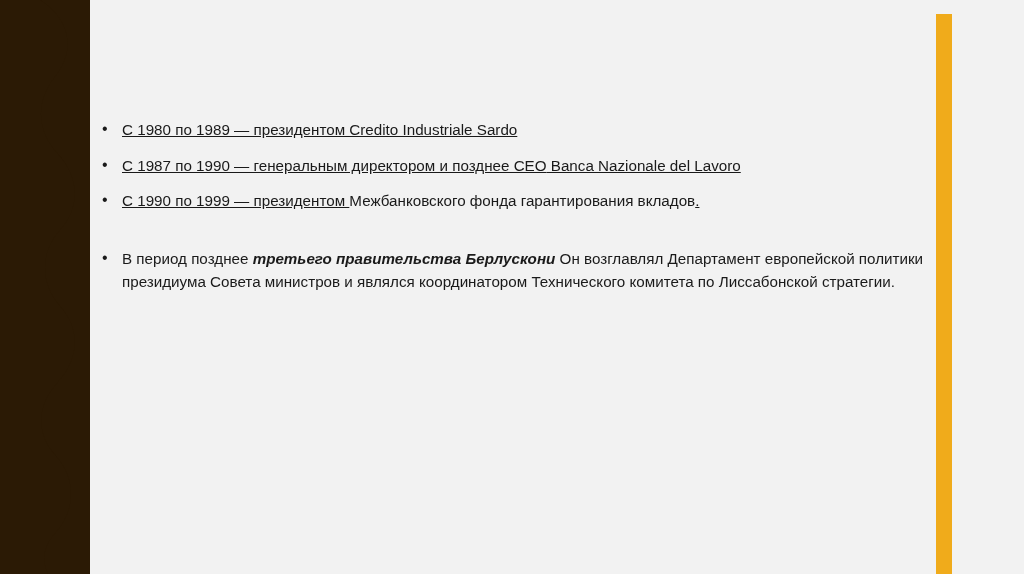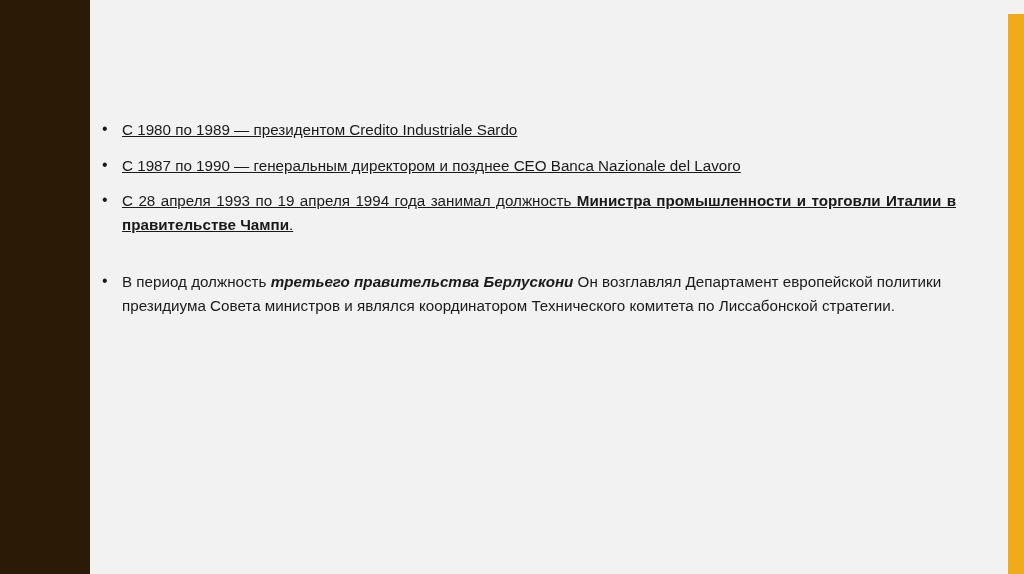--- a/index.html
+++ b/index.html
@@ -8,21 +8,21 @@
   }
   body {
     width: 1024px;
     height: 574px;
     background: #f2f2f2;
     font-family: "Liberation Sans", sans-serif;
     overflow: hidden;
   }
   .slide {
     position: relative;
-    width: 1024px;
+    width: 952px;
     height: 574px;
     background: #f2f2f2;
     overflow: hidden;
   }
   
   .left-band {
     position: absolute;
     left: 0;
     top: 0;
     width: 90px;
@@ -110,26 +110,26 @@
     <ul class="bullets">
 
       <li>
         <span class="u">С 1980 по 1989 — президентом Credito Industriale Sardo</span>
       </li>
 
       <li>
         <span class="u">С 1987 по 1990 — генеральным директором и позднее CEO</span><span class="u"> Banca Nazionale del Lavoro</span>
       </li>
 
-
-      <li class="justified">
-        <span class="u">С 28 апреля 1993 по 19 апреля 1994 года занимал должность </span><span class="b u">Министра промышленности и торговли Италии в правительстве Чампи</span><span class="u">.</span>
+      <li>
+        <span class="u">С 1990 по 1999 — президентом </span><span>Межбанковского фонда гарантирования вкладов</span><span class="u">.</span>
       </li>
 
+
       <li class="gap-before">
-        <span>В период должность </span><span class="bi">третьего правительства Берлускони</span><span>  Он возглавлял Департамент европейской политики президиума Совета министров и являлся координатором Технического комитета по Лиссабонской стратегии.</span>
+        <span>В период позднее </span><span class="bi">третьего правительства Берлускони</span><span>  Он возглавлял Департамент европейской политики президиума Совета министров и являлся координатором Технического комитета по Лиссабонской стратегии.</span>
       </li>
 
 
     </ul>
   </div>
 
 </div>
 
 </body></html>

